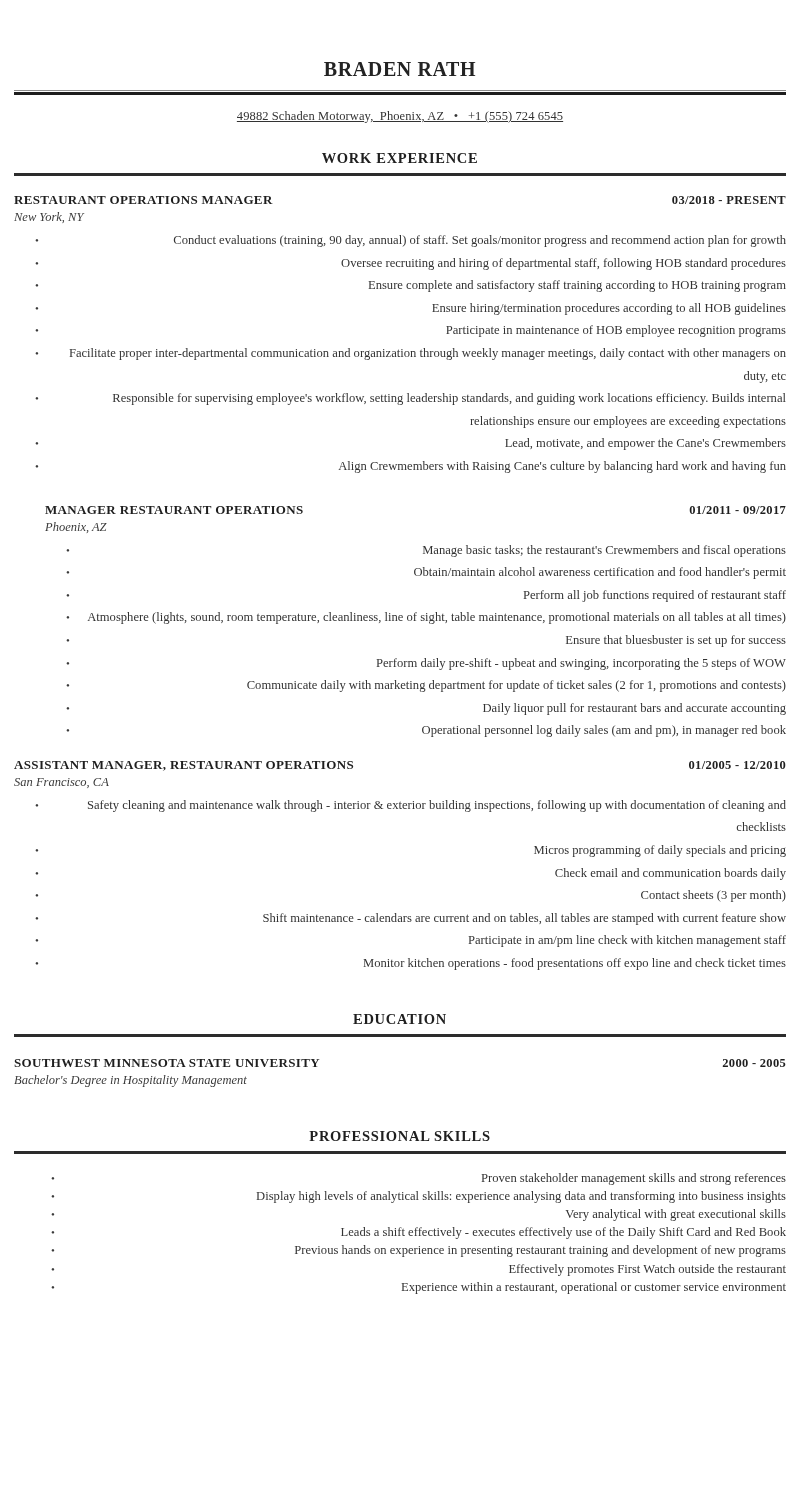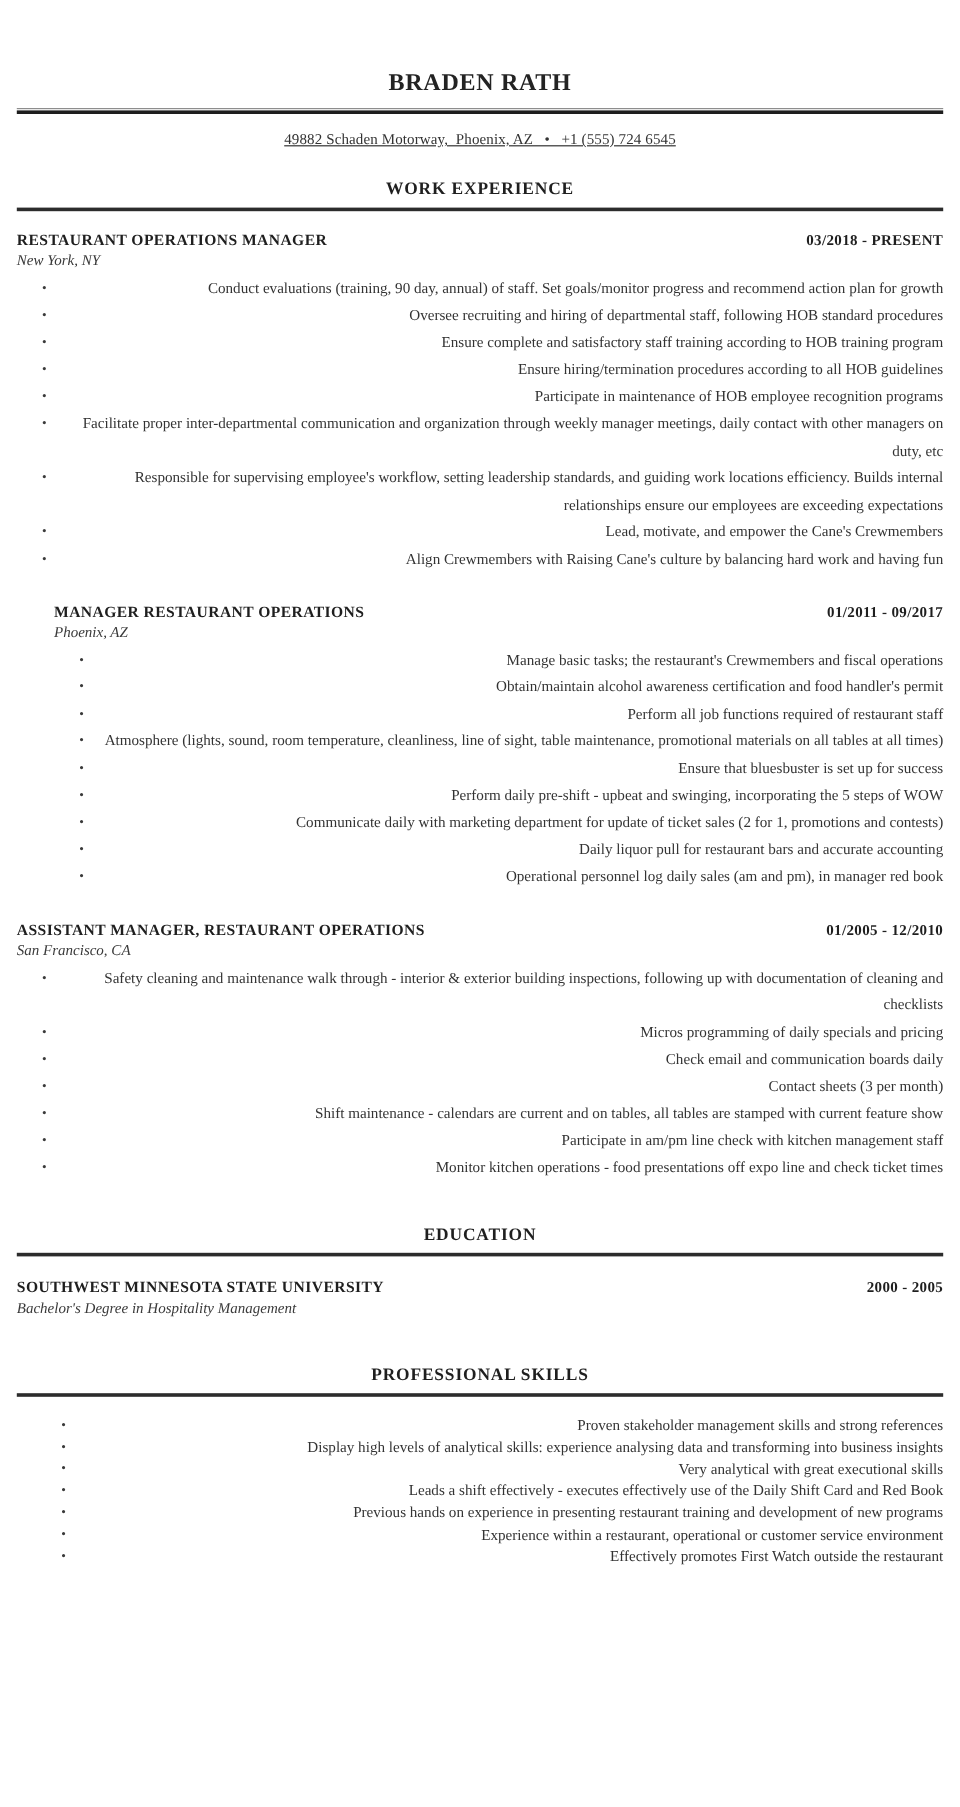--- a/index.html
+++ b/index.html
@@ -140,21 +140,21 @@
   ul.skills-list > li {
     padding-left: 52px;
     line-height: 18.2px;
   }
   ul.skills-list > li::before {
     left: 37px;
     line-height: 18.2px;
   }
 
   .entry-work-2 { margin-top: 24px; margin-left: 31px; }
-  .entry-work-3 { margin-top: 25px; }
+  .entry-work-3 { margin-top: 15px; }
 
   .edu-entry { margin-top: 18px; }
   .edu-sub {
     font-size: 12.5px;
     font-style: italic;
     color: #3a3a3a;
     margin-top: 2px;
   }
   .skills-wrap { margin-top: 15px; }
 </style>
@@ -252,19 +252,19 @@
     <div class="section-title">PROFESSIONAL SKILLS</div>
     <div class="section-rule"></div>
 
     <div class="skills-wrap">
       <ul class="bullets skills-list">
         <li>Proven stakeholder management skills and strong references</li>
         <li>Display high levels of analytical skills: experience analysing data and transforming into business insights</li>
         <li>Very analytical with great executional skills</li>
         <li>Leads a shift effectively - executes effectively use of the Daily Shift Card and Red Book</li>
         <li>Previous hands on experience in presenting restaurant training and development of new programs</li>
+        <li>Effectively promotes First Watch outside the restaurant</li>
         <li>Experience within a restaurant, operational or customer service environment</li>
-        <li>Effectively promotes First Watch outside the restaurant</li>
       </ul>
     </div>
   </div>
 
 </div>
 
 </body></html>

